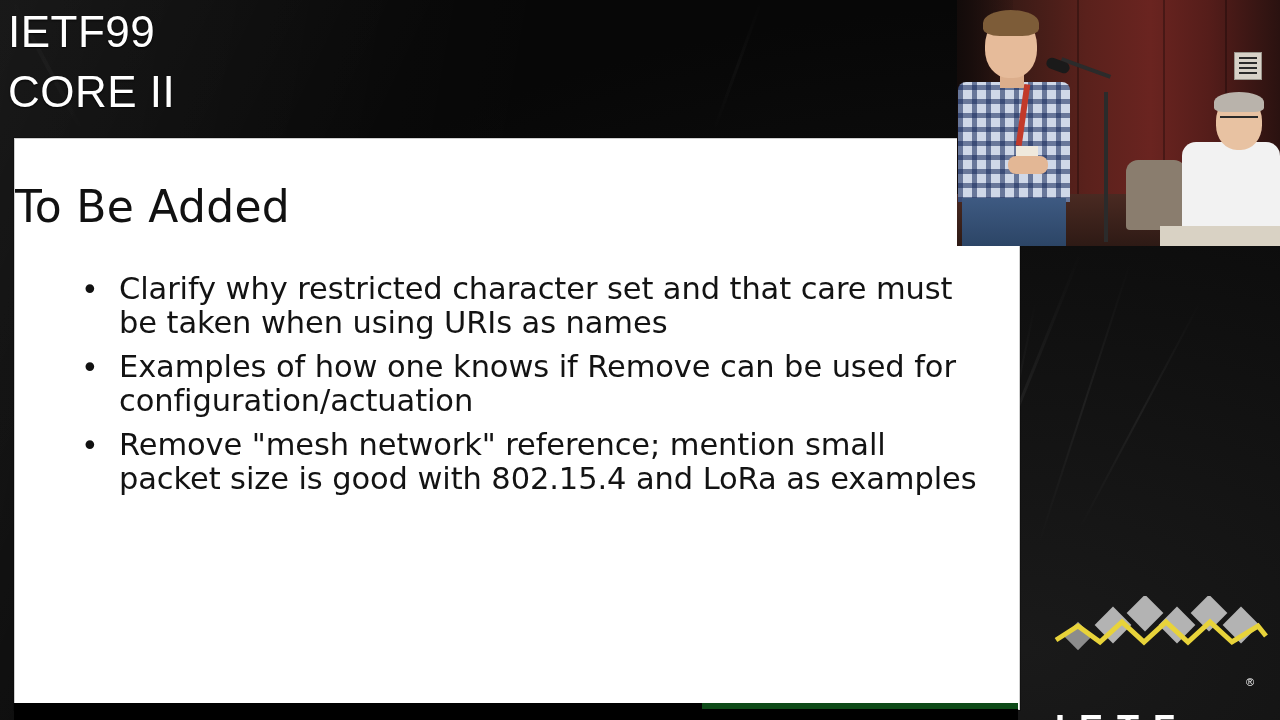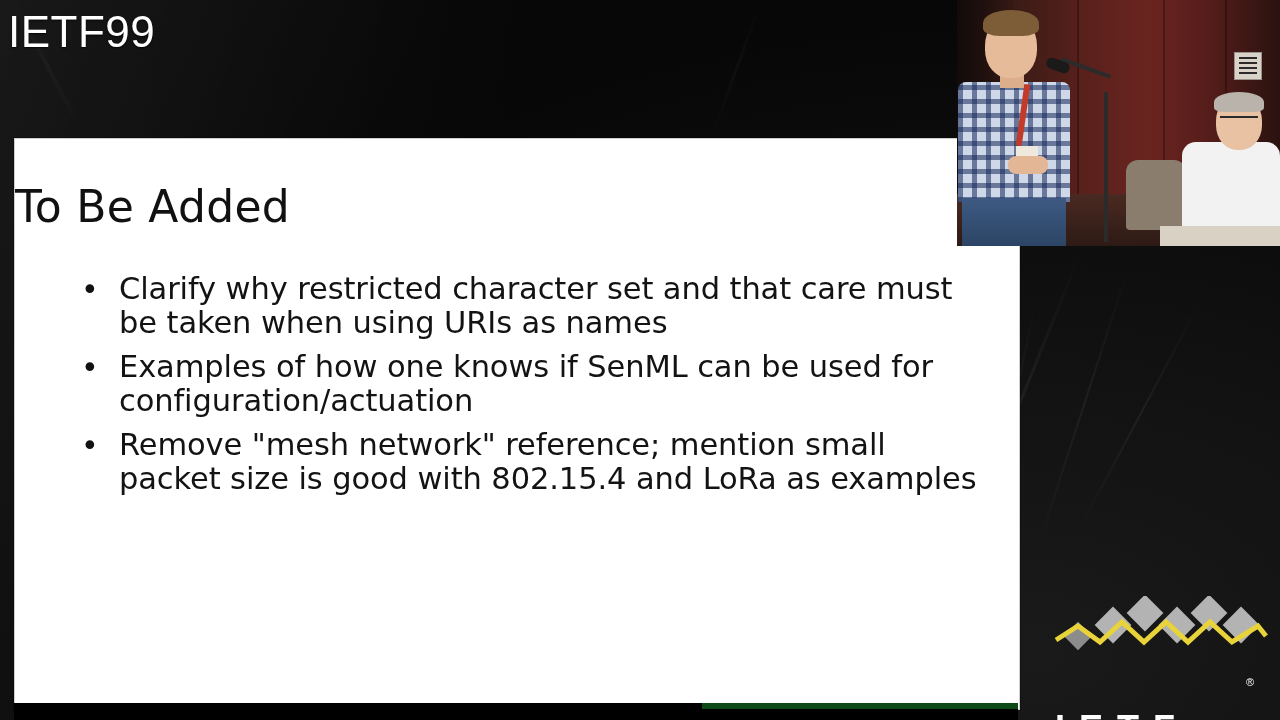--- a/index.html
+++ b/index.html
@@ -336,27 +336,28 @@
 
   <div class="streak" style="left:1080px; top:250px; width:3px; height:330px; transform: rotate(22deg);"></div>
   <div class="streak" style="left:1130px; top:260px; width:2px; height:300px; transform: rotate(18deg);"></div>
   <div class="streak" style="left:1200px; top:300px; width:2px; height:260px; transform: rotate(28deg);"></div>
   <div class="streak" style="left:1035px; top:300px; width:2px; height:260px; transform: rotate(12deg);"></div>
   <div class="streak" style="left:10px; top:0px; width:4px; height:150px; transform: rotate(-28deg); opacity:.5;"></div>
   <div class="streak" style="left:760px; top:0px; width:3px; height:140px; transform: rotate(20deg); opacity:.5;"></div>
 
   <div class="header-title">
     <span>IETF99</span>
+    <span class="line2">CORE II</span>
   </div>
 
   <div class="slide">
     <div class="slide-title">To Be Added</div>
     <ul class="bullets">
       <li>Clarify why restricted character set and that care must be taken when using URIs as names</li>
-      <li>Examples of how one knows if SenML can be used for configuration/actuation</li>
+      <li>Examples of how one knows if Remove can be used for configuration/actuation</li>
       <li>Remove "mesh network" reference; mention small packet size is good with 802.15.4 and LoRa as examples</li>
     </ul>
   </div>
 
   <div class="slide-bottom-strip">
     <div class="green"></div>
   </div>
 
   <div class="video-pane">
     <div class="vp-bg"></div>

